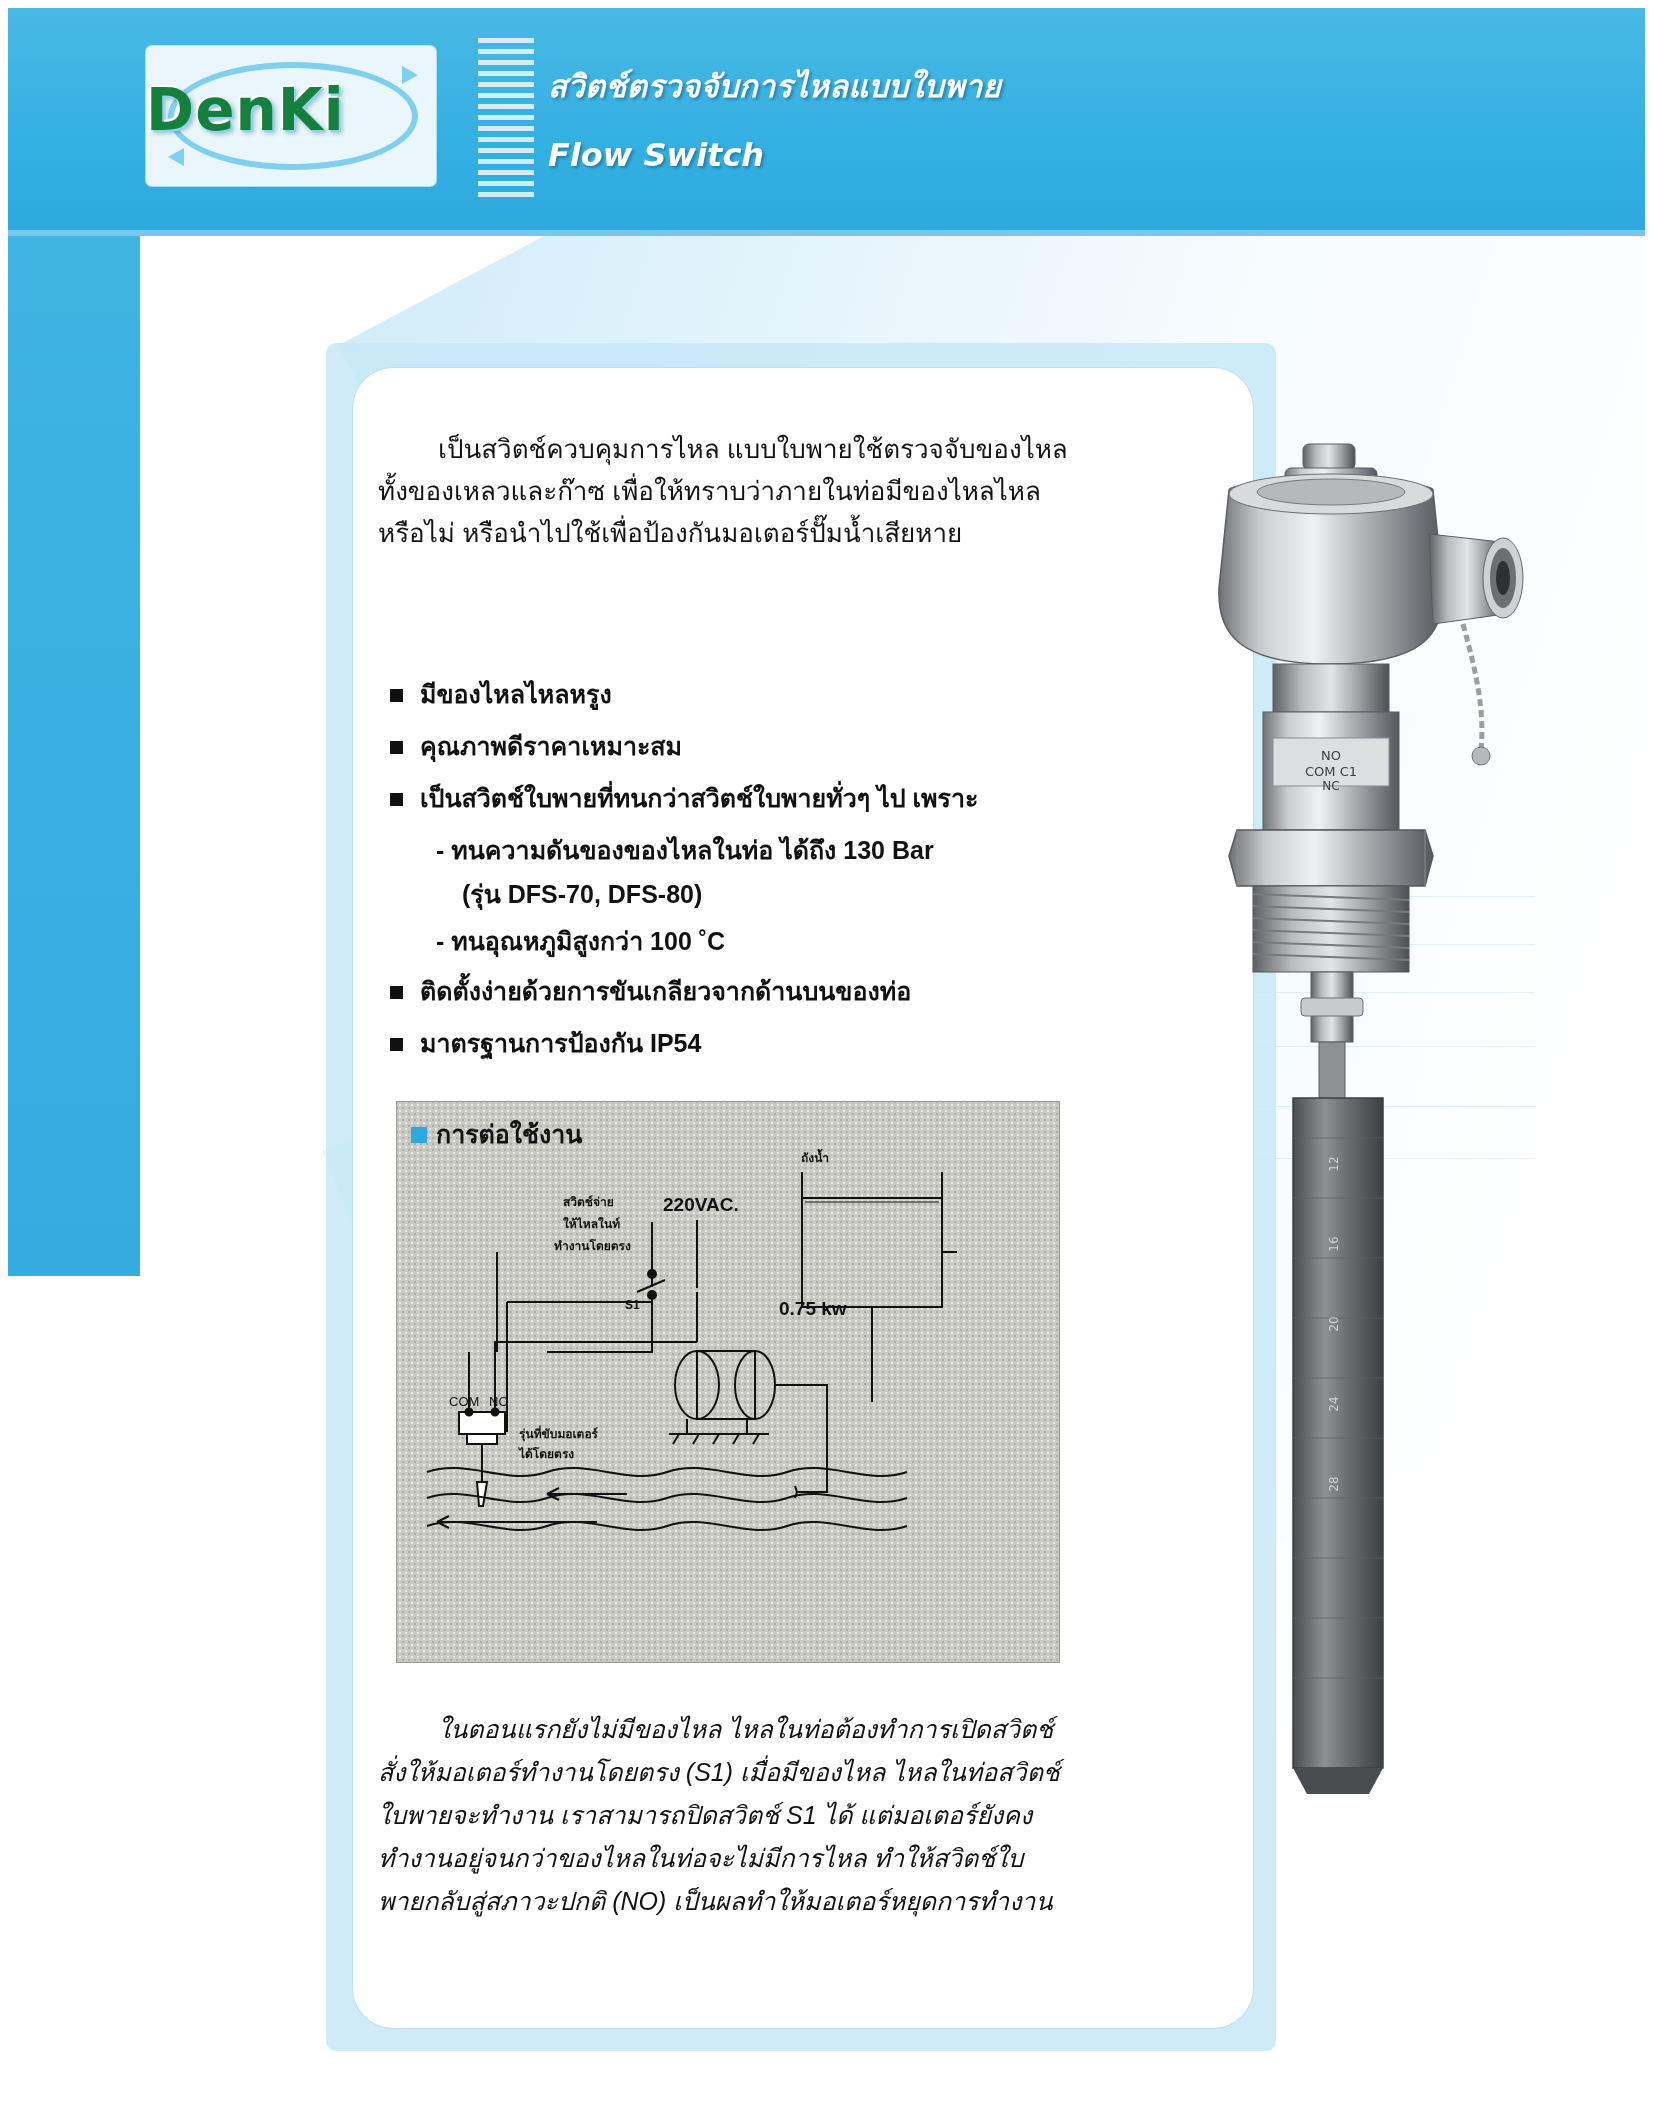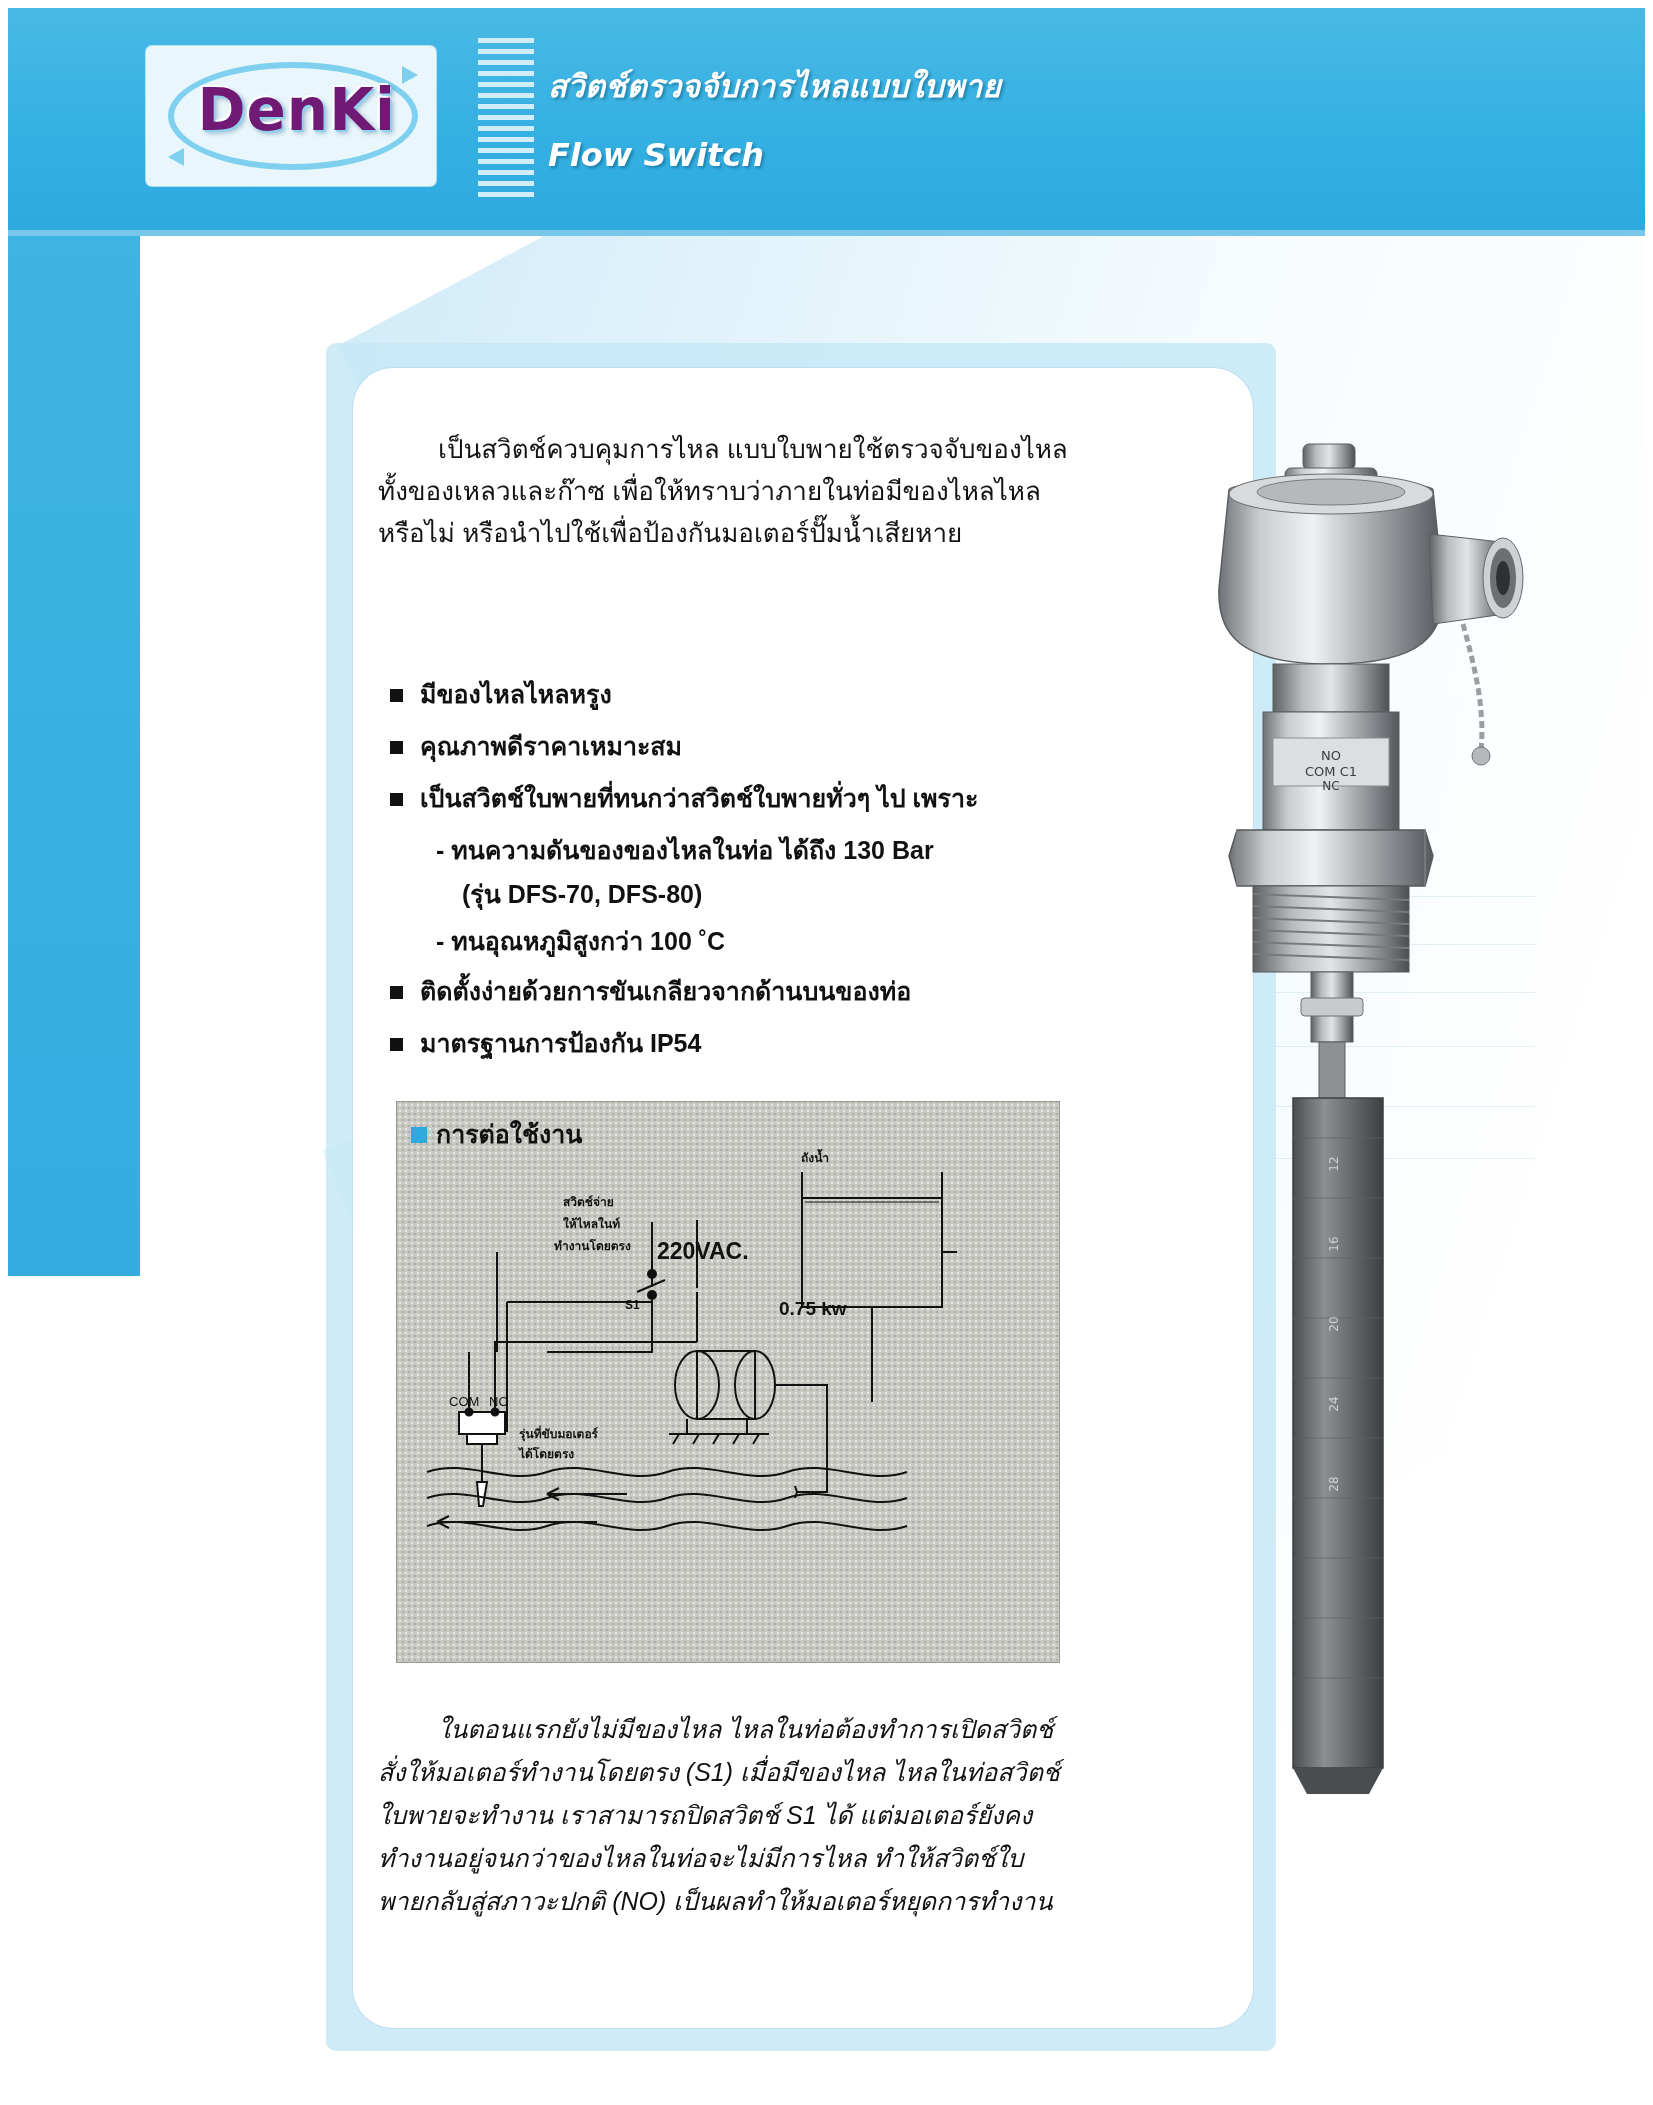--- a/index.html
+++ b/index.html
@@ -42,24 +42,24 @@
   }
   .logo-plate .ring:before{
     content:"";position:absolute;right:-6px;top:-2px;
     border-left:16px solid #7fd0ef;border-top:9px solid transparent;border-bottom:9px solid transparent;
   }
   .logo-plate .ring:after{
     content:"";position:absolute;left:-6px;bottom:-2px;
     border-right:16px solid #7fd0ef;border-top:9px solid transparent;border-bottom:9px solid transparent;
   }
   .logo-text{
-    position:absolute;left:0;top:30px;width:250px;text-align:right;
+    position:absolute;left:0;top:30px;width:250px;text-align:left;
     font-family:"DejaVu Sans",sans-serif;
     font-weight:bold;font-size:58px;letter-spacing:1px;
-    color:#701a75;
+    color:#15803d;
     text-shadow:
       2px 2px 0 #8fd2ef,
       -2px -2px 0 #ffffff,
       3px 3px 5px rgba(0,60,90,.35);
   }
   
   .hatch{
     position:absolute;left:470px;top:30px;width:56px;height:160px;
     background:repeating-linear-gradient(180deg,#d9f0fa 0 5px,transparent 5px 11px);
     opacity:.95;
@@ -325,21 +325,21 @@
 
           <path d="M545,150 L560,150"></path>
         </g>
       </svg>
 
       <span class="dg-label" style="left:404px;top:46px;">ถังน้ำ</span>
       <span class="dg-label" style="left:166px;top:90px;">สวิตช์จ่าย</span>
       <span class="dg-label" style="left:166px;top:112px;">ให้ไหลในท์</span>
       <span class="dg-label" style="left:157px;top:134px;">ทำงานโดยตรง</span>
       <span class="dg-label" style="left:228px;top:196px;">S1</span>
-      <span class="dg-label" style="left:260px;top:92px;font-size:23px;margin-top:44px;">220VAC.</span>
+      <span class="dg-label" style="left:266px;top:92px;font-size:19px;">220VAC.</span>
       <span class="dg-label" style="left:382px;top:196px;font-size:19px;">0.75 kw</span>
       <span class="dg-label small" style="left:52px;top:292px;">COM</span>
       <span class="dg-label small" style="left:92px;top:292px;">NO</span>
       <span class="dg-label" style="left:122px;top:322px;">รุ่นที่ขับมอเตอร์</span>
       <span class="dg-label" style="left:122px;top:342px;">ได้โดยตรง</span>
     </div>
 
     <div class="closing">ในตอนแรกยังไม่มีของไหล ไหลในท่อต้องทำการเปิดสวิตช์สั่งให้มอเตอร์ทำงานโดยตรง (S1) เมื่อมีของไหล ไหลในท่อสวิตช์ใบพายจะทำงาน เราสามารถปิดสวิตช์ S1 ได้ แต่มอเตอร์ยังคงทำงานอยู่จนกว่าของไหลในท่อจะไม่มีการไหล ทำให้สวิตช์ใบพายกลับสู่สภาวะปกติ (NO) เป็นผลทำให้มอเตอร์หยุดการทำงาน</div>
 
     <div class="photo">

